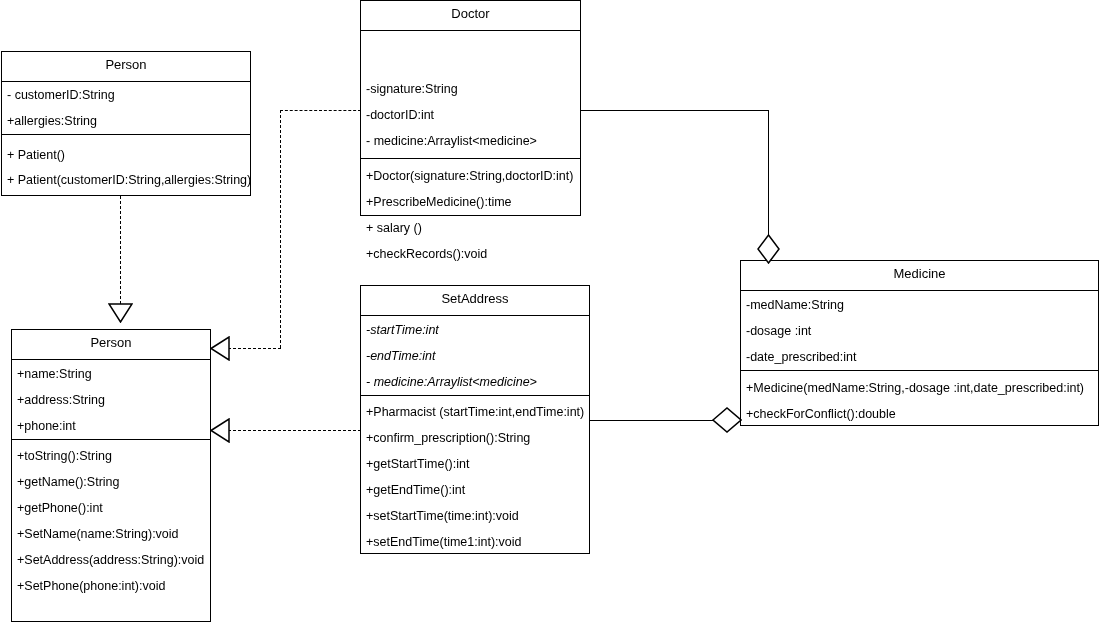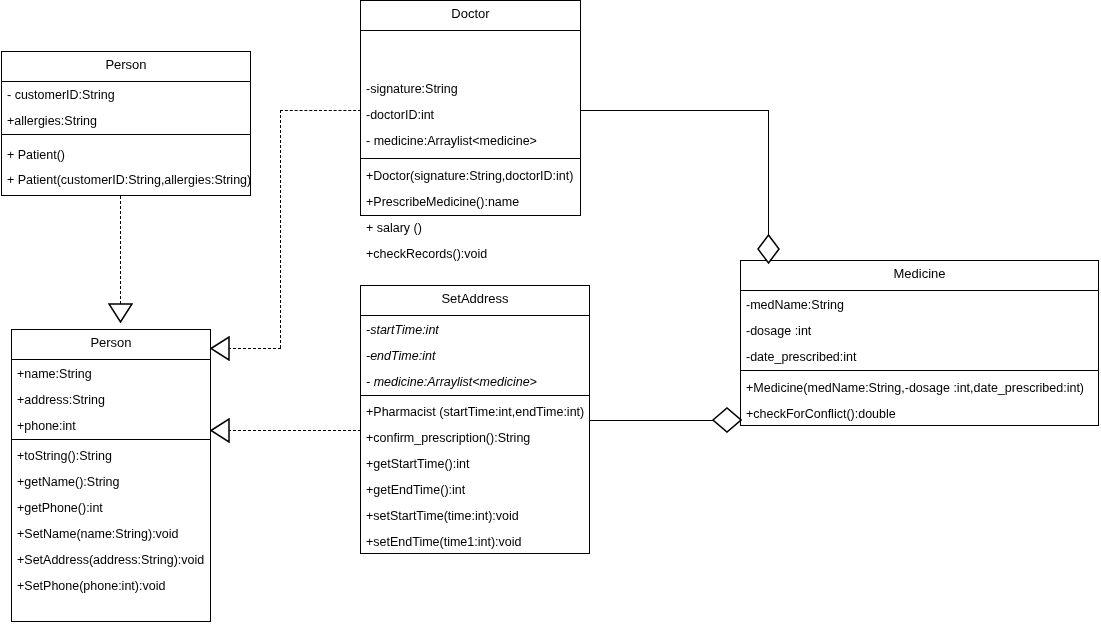--- a/index.html
+++ b/index.html
@@ -147,21 +147,21 @@
 
   <div class="uml-class" style="left:360px; top:0px; width:221px; height:216px;">
     <div class="uml-title">Doctor</div>
     <div class="uml-compartment" style="height:83px; padding:1px 0 0 0;margin-top:44px;">
       <div class="uml-row">-signature:String</div>
       <div class="uml-row">-doctorID:int</div>
       <div class="uml-row">- medicine:Arraylist&lt;medicine&gt;</div>
     </div>
     <div class="uml-compartment" style="padding:4px 0 0 0;">
       <div class="uml-row">+Doctor(signature:String,doctorID:int)</div>
-      <div class="uml-row">+PrescribeMedicine():name</div>
+      <div class="uml-row">+PrescribeMedicine():time</div>
       <div class="uml-row">+ salary ()</div>
       <div class="uml-row">+checkRecords():void</div>
     </div>
   </div>
 
   <div class="uml-class" style="left:11px; top:329px; width:200px; height:293px;">
     <div class="uml-title">Person</div>
     <div class="uml-compartment" style="height:79px; padding:1px 0 0 0;">
       <div class="uml-row">+name:String</div>
       <div class="uml-row">+address:String</div>

